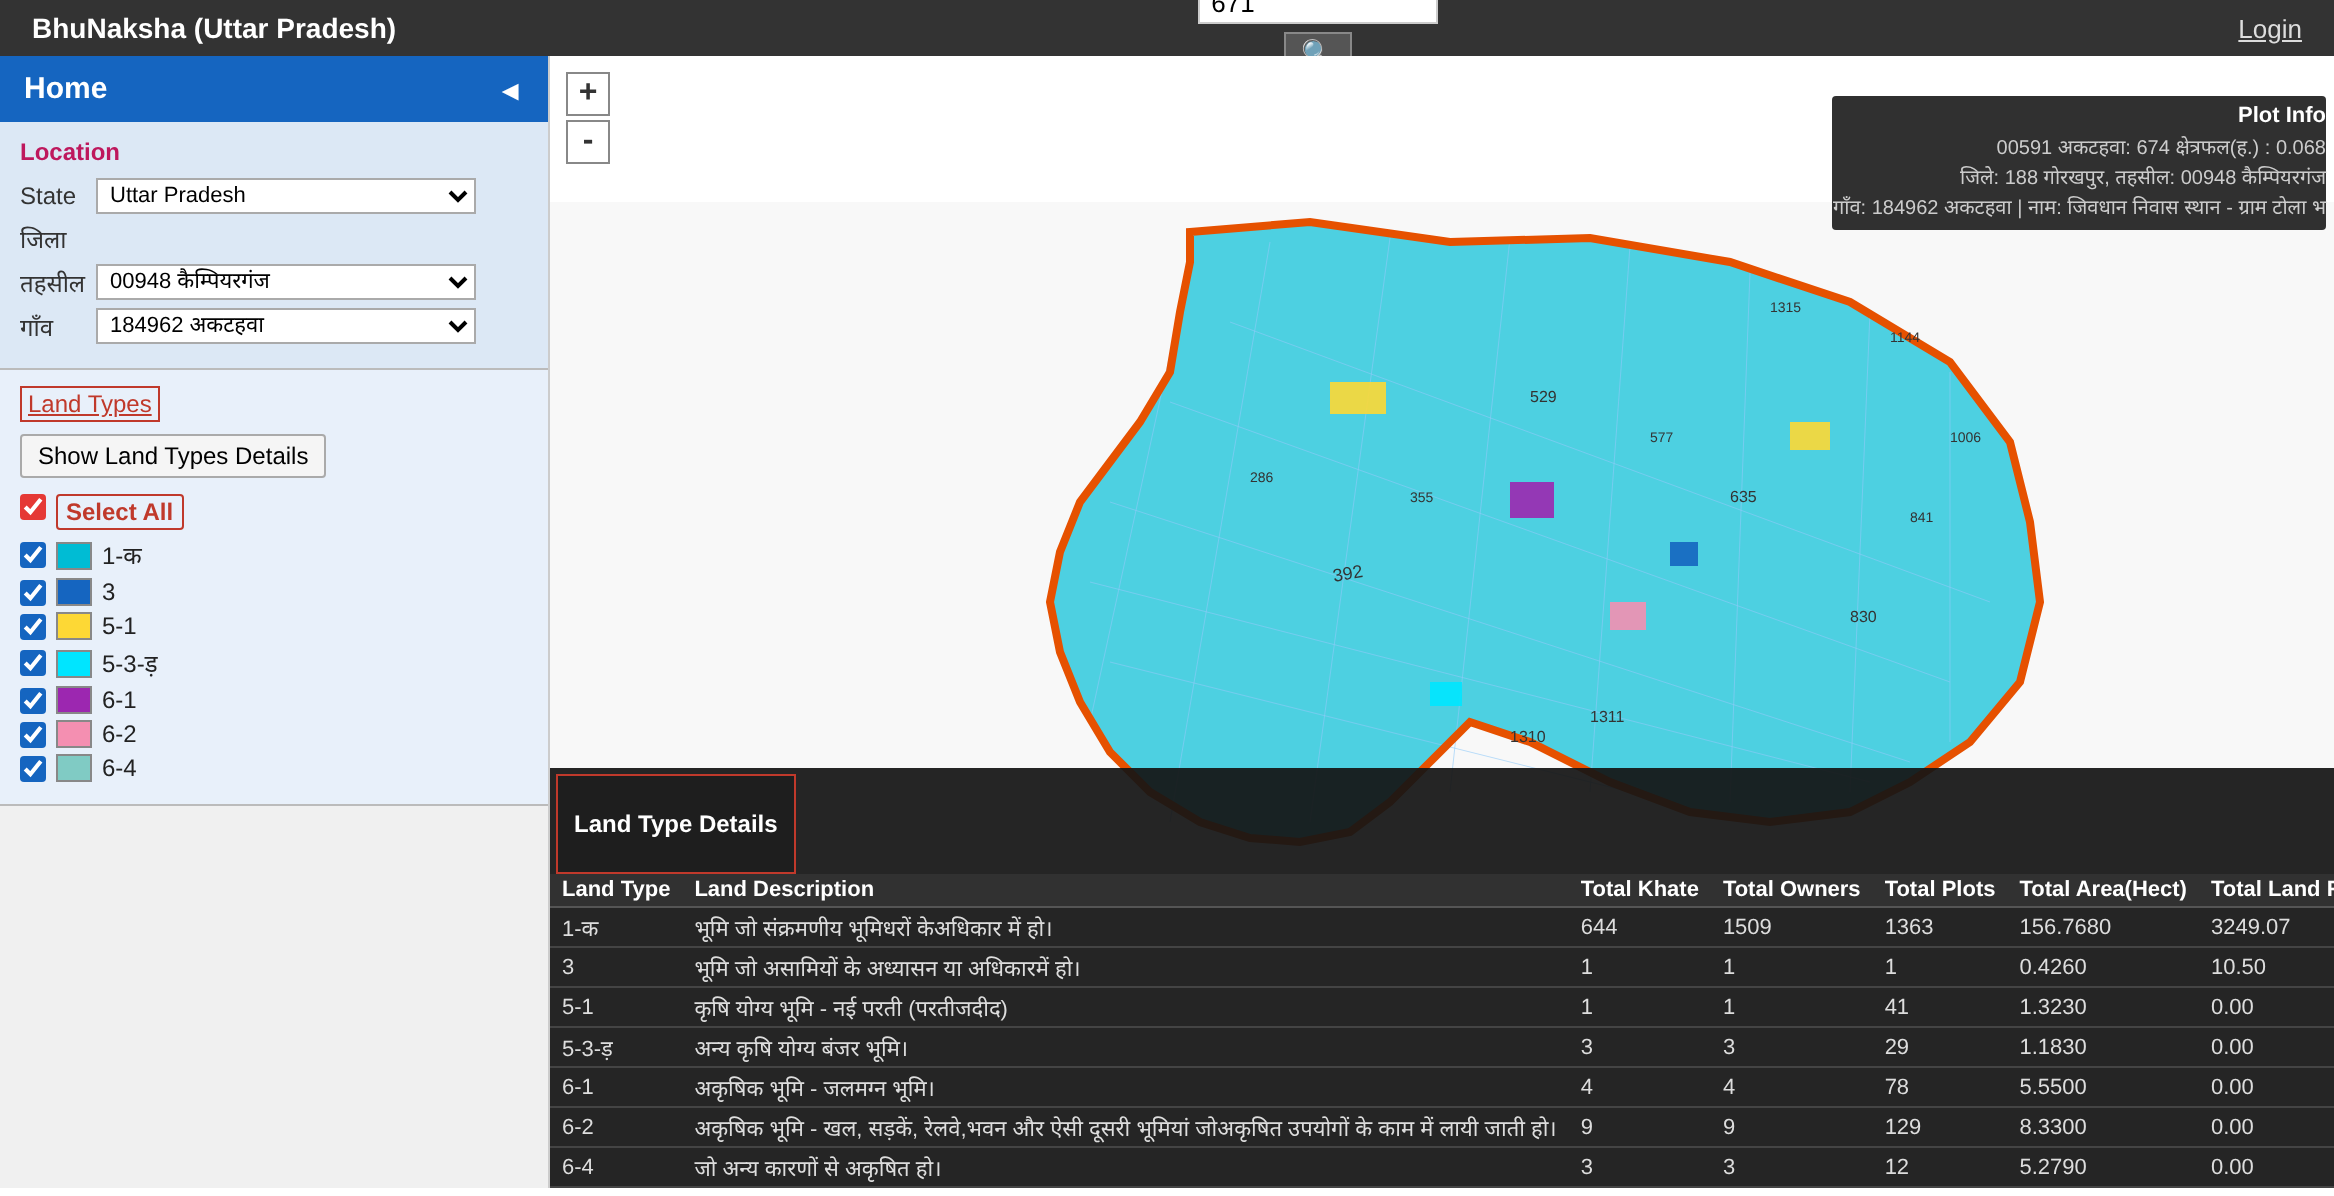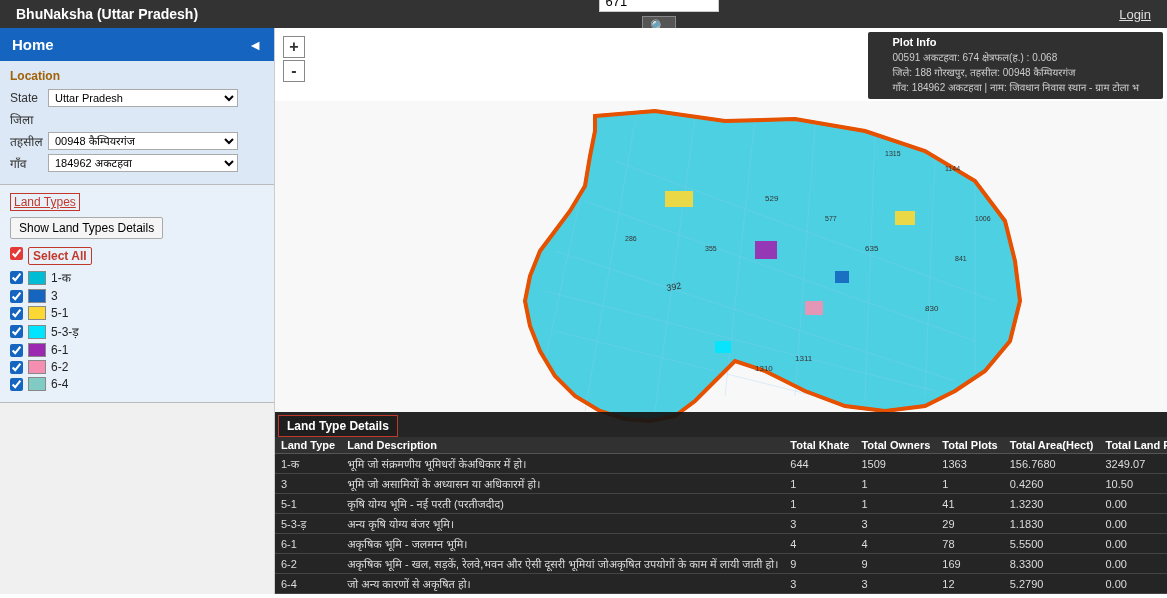--- a/index.html
+++ b/index.html
@@ -63,21 +63,21 @@
 
     .location-section {
       background: #dce8f5;
       padding: 8px 10px;
       border-bottom: 1px solid #bbb;
     }
     .location-section .section-title {
       font-weight: bold;
       font-size: 12px;
       margin-bottom: 6px;
-      color: #a16207;
+      color: #be185d;
     }
     .location-row {
       display: flex;
       align-items: center;
       margin-bottom: 4px;
       font-size: 12px;
     }
     .location-row label {
       width: 38px;
       font-size: 12px;
@@ -189,21 +189,21 @@
       background: rgba(20,20,20,0.93);
       color: #eee;
       font-size: 11px;
       z-index: 20;
     }
     .land-detail-title {
       background: rgba(30,30,30,0.97);
       border: 1.5px solid #c0392b;
       color: #fff;
       font-weight: bold;
-      padding: 3px 8px;
+      padding: 17px 8px;
       font-size: 12px;
       display: inline-block;
       margin: 3px 3px 0 3px;
     }
     .land-detail-table {
       width: 100%;
       border-collapse: collapse;
       font-size: 11px;
     }
     .land-detail-table th {
@@ -218,29 +218,30 @@
     .land-detail-table td {
       padding: 2px 6px;
       color: #ddd;
       border-bottom: 1px solid #444;
       white-space: nowrap;
     }
 
     
     .plot-info-panel {
       position: absolute;
-      top: 4px;
+      top: 20px;
       right: 4px;
       background: rgba(30,30,30,0.92);
       color: #ddd;
       font-size: 10px;
-      padding: 4px 24px;
+      padding: 4px 0;
       z-index: 20;
       min-width: 200px;
       border-radius: 2px;
+      text-align: right;
     }
     .plot-info-title { font-weight: bold; color: #fff; margin-bottom: 2px; font-size: 11px; }
     .plot-info-row { color: #ccc; font-size: 10px; margin-bottom: 1px; }
   </style>
 </head>
 <body>
 
 <div class="navbar">
   <span class="navbar-title">BhuNaksha (Uttar Pradesh)</span>
   <div class="navbar-search">
@@ -460,21 +461,21 @@
               <td>4</td>
               <td>78</td>
               <td>5.5500</td>
               <td>0.00</td>
             </tr>
             <tr>
               <td>6-2</td>
               <td>अकृषिक भूमि - खल, सड़कें, रेलवे,भवन और ऐसी दूसरी भूमियां जोअकृषित उपयोगों के काम में लायी जाती हो।</td>
               <td>9</td>
               <td>9</td>
-              <td>169</td>
+              <td>129</td>
               <td>8.3300</td>
               <td>0.00</td>
             </tr>
             <tr>
               <td>6-4</td>
               <td>जो अन्य कारणों से अकृषित हो।</td>
               <td>3</td>
               <td>3</td>
               <td>12</td>
               <td>5.2790</td>

